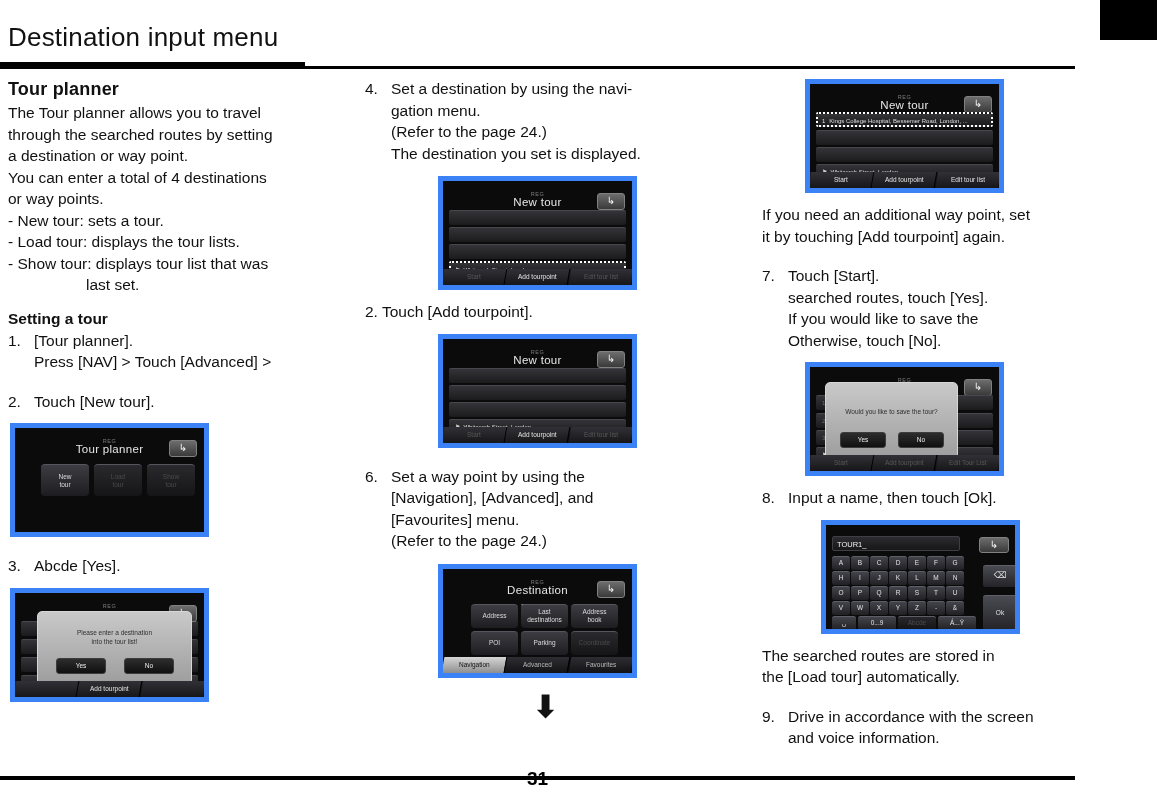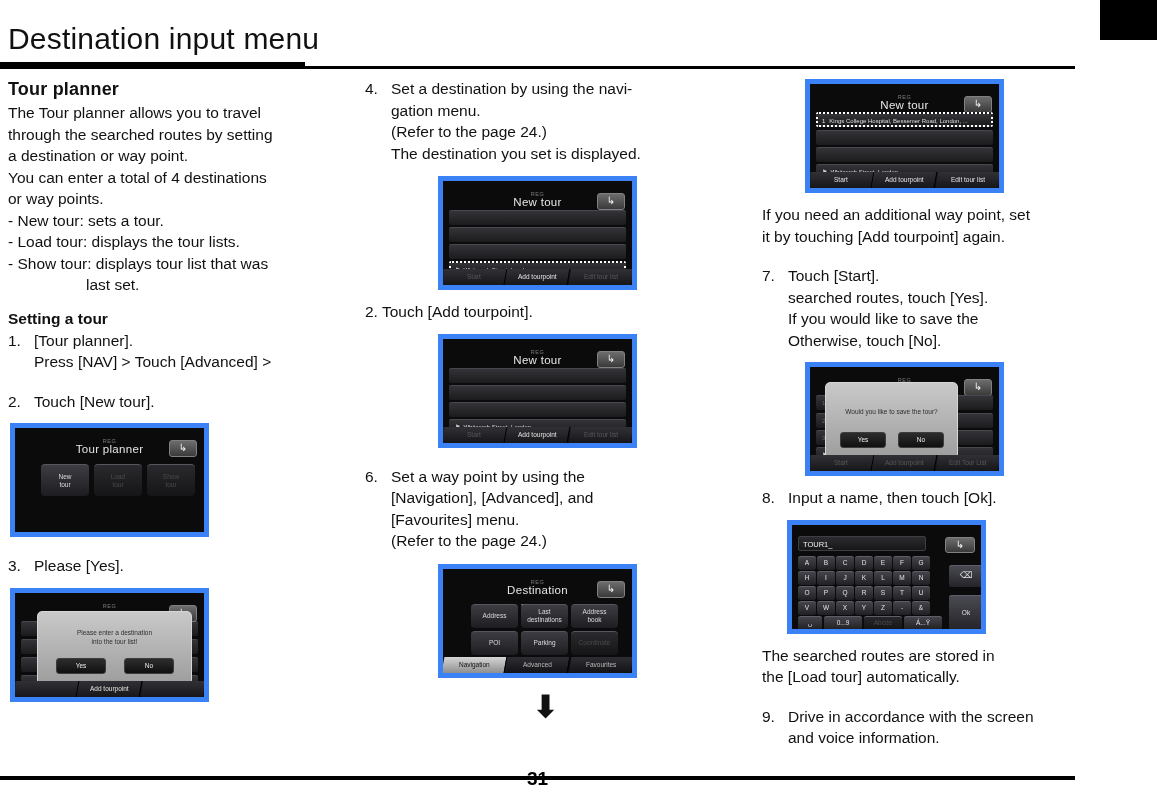--- a/index.html
+++ b/index.html
@@ -17,21 +17,21 @@
   
   .tab-marker {
     position: absolute;
     right: 0; top: 0;
     width: 57px; height: 40px;
     background: #000;
   }
   .page-title {
     position: absolute;
     left: 8px; top: 22px;
-    font-size: 30px;
+    font-size: 26px;
     font-weight: 400;
     letter-spacing: .2px;
     color: #111;
     white-space: nowrap;
   }
   .rule-thin {
     position: absolute;
     left: 0; top: 66px;
     width: 1075px; height: 3px;
     background: #000;
@@ -358,21 +358,21 @@
     </div>
     <div class="tile dim" style="left:132px;top:36px;width:48px;height:32px;">
       <span>Show<br>tour</span>
     </div>
   </div>
 
   <div class="gap-md"></div>
 
   <div class="step">
     <div class="num">3.</div>
-    <div class="txt">Please [Yes].</div>
+    <div class="txt">Abcde [Yes].</div>
   </div>
 
   <div class="shot" style="width:199px;height:114px;margin-left:2px;margin-top:11px;">
     <div class="reg">REG</div>
     <div class="row" style="top:28px;"></div>
     <div class="row" style="top:46px;"></div>
     <div class="row" style="top:64px;"></div>
     <div class="row" style="top:82px;"></div>
     <div class="back-btn">↳</div>
     <div class="modal" style="left:22px;top:18px;width:155px;height:74px;">
@@ -551,21 +551,21 @@
     </div>
   </div>
 
   <div class="gap-sm"></div>
 
   <div class="step">
     <div class="num">8.</div>
     <div class="txt">Input a name, then touch [Ok].</div>
   </div>
 
-  <div class="shot" style="width:199px;height:114px;margin-left:25px;margin-top:11px;">
+  <div class="shot" style="width:199px;height:114px;margin-left:59px;margin-top:11px;">
     <div class="reg">REG</div>
     <div class="kbd-field">TOUR1_</div>
     <div class="back-btn" style="top:12px;right:6px;width:28px;height:14px;line-height:13px;">↳</div>
 
     <div class="key" style="left:6px;top:31px;width:18px;height:14px;">
         <span>A</span>
       </div>
     <div class="key" style="left:25px;top:31px;width:18px;height:14px;">
         <span>B</span>
       </div>

